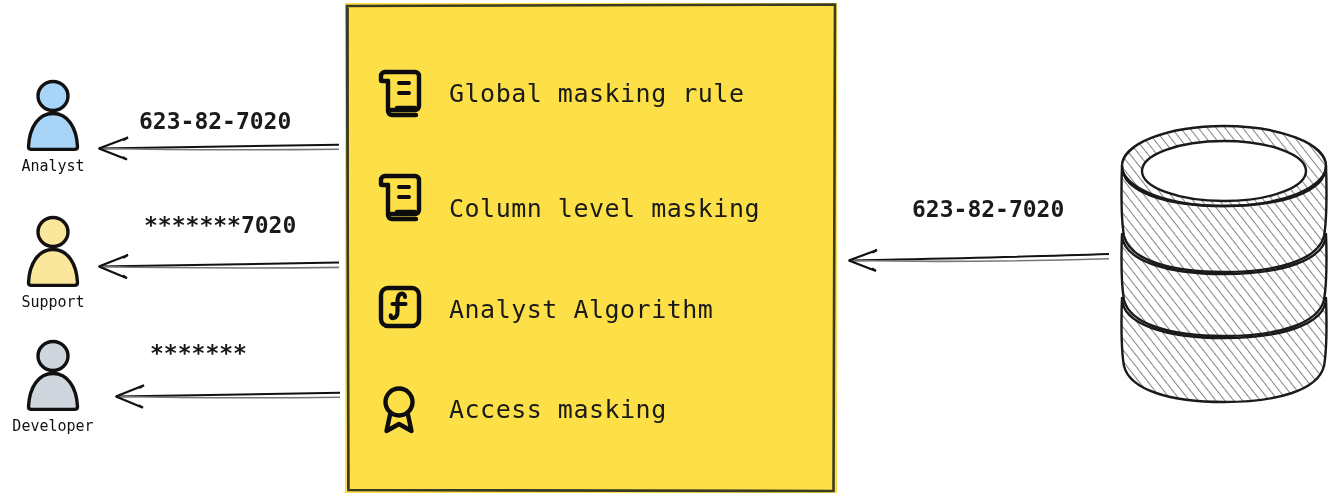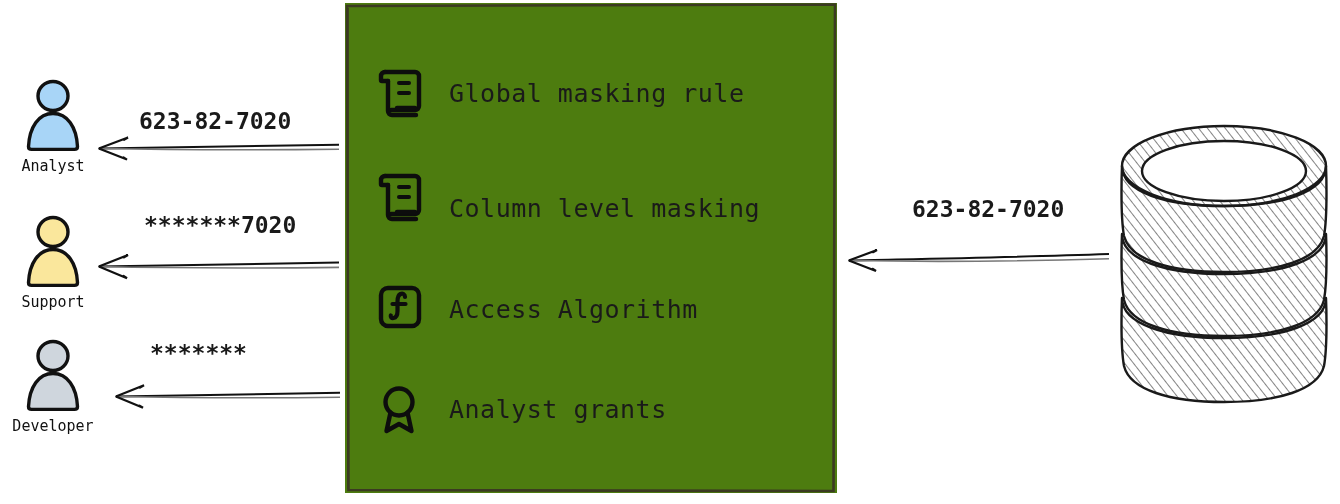--- a/index.html
+++ b/index.html
@@ -70,21 +70,21 @@
   #arrow-developer { left: 112px; top: 376px; }
   #arrow-source    { left: 845px; top: 240px; }
 
   
   #policy-panel {
     position: absolute;
     left: 345px;
     top: 3px;
     width: 492px;
     height: 490px;
-    background: #4d7c0f;
+    background: #fde047;
     box-sizing: border-box;
   }
   #policy-panel-border {
     position: absolute;
     left: 0;
     top: 0;
     width: 492px;
     height: 490px;
     pointer-events: none;
   }
@@ -216,29 +216,29 @@
       </svg>
       <span class="policy-text">Column level masking</span>
     </div>
 
     <div class="policy-item">
       <svg class="policy-icon" viewBox="0 0 48 52">
         <rect x="6" y="5" width="38" height="38" rx="7" ry="7" fill="none" stroke="#0d0d0d" stroke-width="4.4"></rect>
         <path d="M30 14 C30 11 27.5 10 25.5 11 C23 12.2 22.5 15 22.5 18.5 L22.5 28 C22.5 32 21.5 34.5 18.5 35 C16.5 35.3 15.5 34 15.8 32.5" fill="none" stroke="#0d0d0d" stroke-width="4.2" stroke-linecap="round"></path>
         <path d="M17.5 21 H30.5" fill="none" stroke="#0d0d0d" stroke-width="4.2" stroke-linecap="round"></path>
       </svg>
-      <span class="policy-text">Access Algorithm</span>
+      <span class="policy-text">Analyst Algorithm</span>
     </div>
 
     <div class="policy-item">
       <svg class="policy-icon" viewBox="0 0 48 52">
         <circle cx="24" cy="19" r="13.5" fill="none" stroke="#0d0d0d" stroke-width="4.4"></circle>
         <path d="M15.5 29.5 L11.5 48 L24 41 L36.5 48 L32.5 29.5" fill="none" stroke="#0d0d0d" stroke-width="4.4" stroke-linejoin="round" stroke-linecap="round"></path>
       </svg>
-      <span class="policy-text">Analyst grants</span>
+      <span class="policy-text">Access masking</span>
     </div>
   </div>
 
   <svg id="database-store" viewBox="0 0 228 288">
     <defs>
       <pattern id="hatch" width="7" height="7" patternTransform="rotate(-38)" patternUnits="userSpaceOnUse">
         <line x1="0" y1="0" x2="0" y2="7" stroke="#5a5a5a" stroke-width="1.5"></line>
       </pattern>
     </defs>
 

